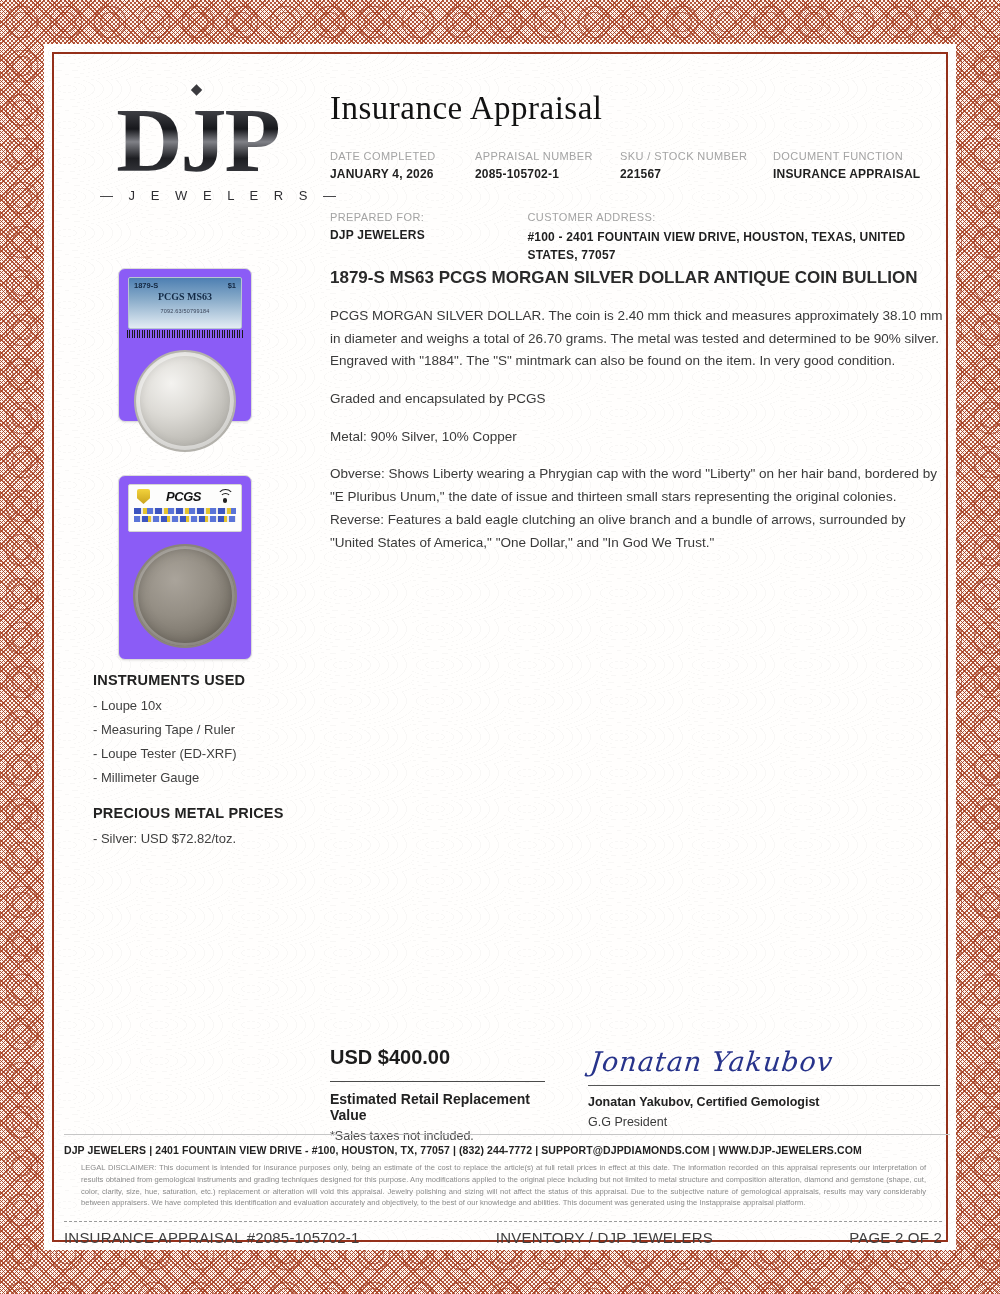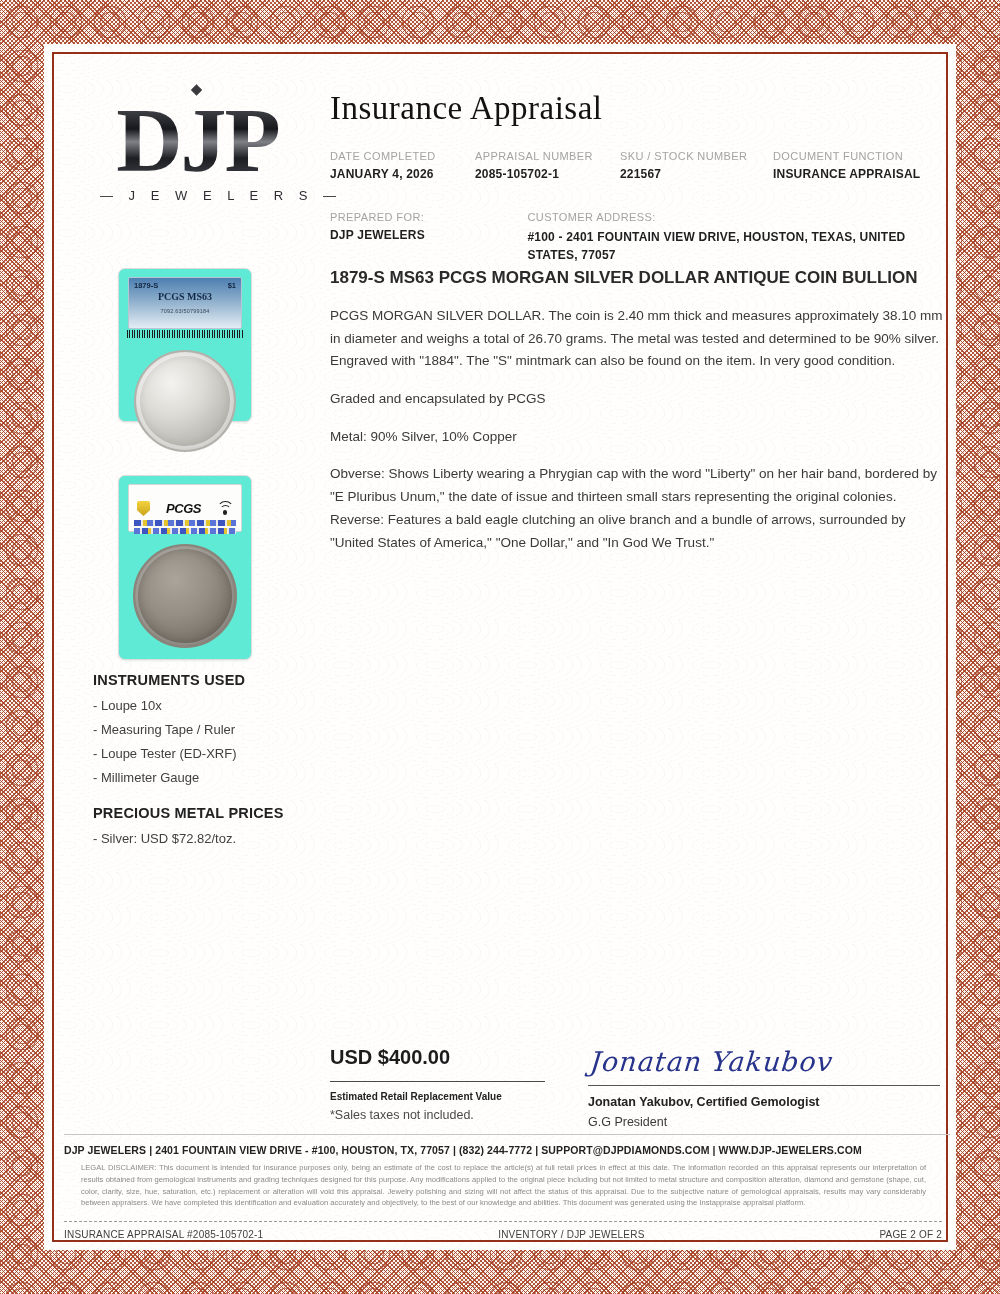--- a/index.html
+++ b/index.html
@@ -58,21 +58,21 @@
   .meta-col:nth-child(4){width:169px;}
   .meta-label{font-size:11px; color:#a3a3a3; letter-spacing:.4px; margin-bottom:5px; white-space:nowrap;}
   .meta-value{font-size:12px; font-weight:700; color:#1f1f1f; letter-spacing:.2px; white-space:nowrap;}
   .prepared-row{position:absolute; left:330px; top:211px; width:612px; display:flex;gap:8px;}
   .prep-col1{width:192px;}
   .prep-col2{width:420px;}
   .prep-col2 .meta-value{white-space:normal; line-height:1.5;}
 
   
   .slab{
-    position:absolute; left:118px; width:132px; background:#5eead4;
+    position:absolute; left:118px; width:132px; background:#8b5cf6;
     border:1px solid #dcdcda; border-radius:7px;
     box-shadow:0 1px 2px rgba(0,0,0,.08);
   }
   .slab1{top:268px; height:152px;}
   .slab2{top:475px; height:183px;}
   .slab-label1{
     margin:8px 9px 0 9px; height:52px; border:1px solid #b9c6d2; border-radius:2px;
     background:linear-gradient(180deg,#4d7fb2 0%,#88abc9 42%,#e3ecf4 100%);
     padding:3px 5px 0 5px; box-sizing:border-box;
   }
@@ -93,21 +93,21 @@
     box-shadow:inset 0 0 0 4px rgba(255,255,255,.5), inset 0 0 12px rgba(0,0,0,.18);
   }
   .coin2{
     width:104px; height:104px;
     background:radial-gradient(circle at 40% 34%, #aaa49b 0%, #948e84 40%, #7b756b 70%, #635d54 100%);
     border:2px solid #8a847a;
     box-shadow:inset 0 0 0 3px rgba(255,255,255,.25), inset 0 0 14px rgba(0,0,0,.3);
   }
   .slab-label2{
     margin:8px 9px 0 9px; height:48px; border:1px solid #d5d5d3; border-radius:2px;
-    background:#fdfdfc; padding:16px 5px 0 5px; box-sizing:border-box;
+    background:#fdfdfc; padding:4px 5px 0 5px; box-sizing:border-box;
   }
   .label2-icons{display:flex; align-items:center; justify-content:space-between; padding:0 3px;}
   .shield{
     width:13px; height:15px; background:linear-gradient(180deg,#f3d33c,#caa31d);
     clip-path:polygon(0 0,100% 0,100% 62%,50% 100%,0 62%); border-radius:2px;
   }
   .pcgs-word{font-size:13px; font-weight:700; font-style:italic; letter-spacing:-.5px; color:#141414;}
   .nfc{position:relative; width:16px; height:15px;}
   .nfc .dot{position:absolute; left:6px; top:9px; width:4px; height:5px; background:#222; border-radius:2px;}
   .nfc .arc{position:absolute; border:1.5px solid #222; border-radius:50%; border-bottom-color:transparent; border-left-color:transparent; border-right-color:transparent;}
@@ -129,21 +129,21 @@
 
   
   .right-col{position:absolute; left:330px; top:266px; width:614px;}
   .item-title{font-size:17px; font-weight:700; color:#2a2a2a; line-height:1.42; margin:0 0 15px 0;}
   .body-p{font-size:13.5px; color:#3a3a3a; line-height:1.68; margin:0 0 15px 0;}
 
   
   .value-row{position:absolute; left:330px; top:1046px; width:612px; display:flex;}
   .value-left{width:215px; margin-right:43px;}
   .amount{font-size:20px; font-weight:700; color:#1c1c1c; padding-bottom:12px; border-bottom:1px solid #4a4a4a;}
-  .value-label{font-size:10px; font-weight:700; color:#222; margin-top:9px;}
+  .value-label{font-size:14px; font-weight:700; color:#222; margin-top:9px;}
   .value-note{font-size:12.5px; color:#4a4a4a; margin-top:6px;}
   .sig-block{width:352px;}
   .sig-script{
     font-family:"DejaVu Serif","Liberation Serif",serif; font-style:italic;
     font-size:27px; color:#27338b; height:39px; letter-spacing:1px;
     transform:skewX(-6deg); transform-origin:left bottom; white-space:nowrap;
   }
   .sig-line{border-bottom:1px solid #555; margin-top:0;}
   .sig-name{font-size:12.5px; font-weight:700; color:#222; margin-top:9px;}
   .sig-title{font-size:12.5px; color:#3a3a3a; margin-top:6px;}
@@ -155,21 +155,21 @@
     font-size:10.5px; font-weight:700; color:#222; letter-spacing:.1px; white-space:nowrap;
   }
   .disclaimer{
     position:absolute; left:64px; right:74px; top:1162px;
     font-size:7.6px; color:#8a8a8a; line-height:1.55; text-align:justify;margin-left:17px;
   }
   .footer-bar{
     position:absolute; left:64px; right:58px; top:1221px;
     border-top:1px dashed #9a9a9a; padding-top:7px;
     display:flex; justify-content:space-between;
-    font-size:10px; color:#3f3f3f; letter-spacing:.2px;gap:38px;
+    font-size:15px; color:#3f3f3f; letter-spacing:.2px;gap:38px;
   }
 </style>
 </head>
 <body>
 
 <div class="page">
   <div class="border-frame"></div>
   <div class="page-inner">
     <div class="watermark"></div>
     <div class="inner-rule"></div>

